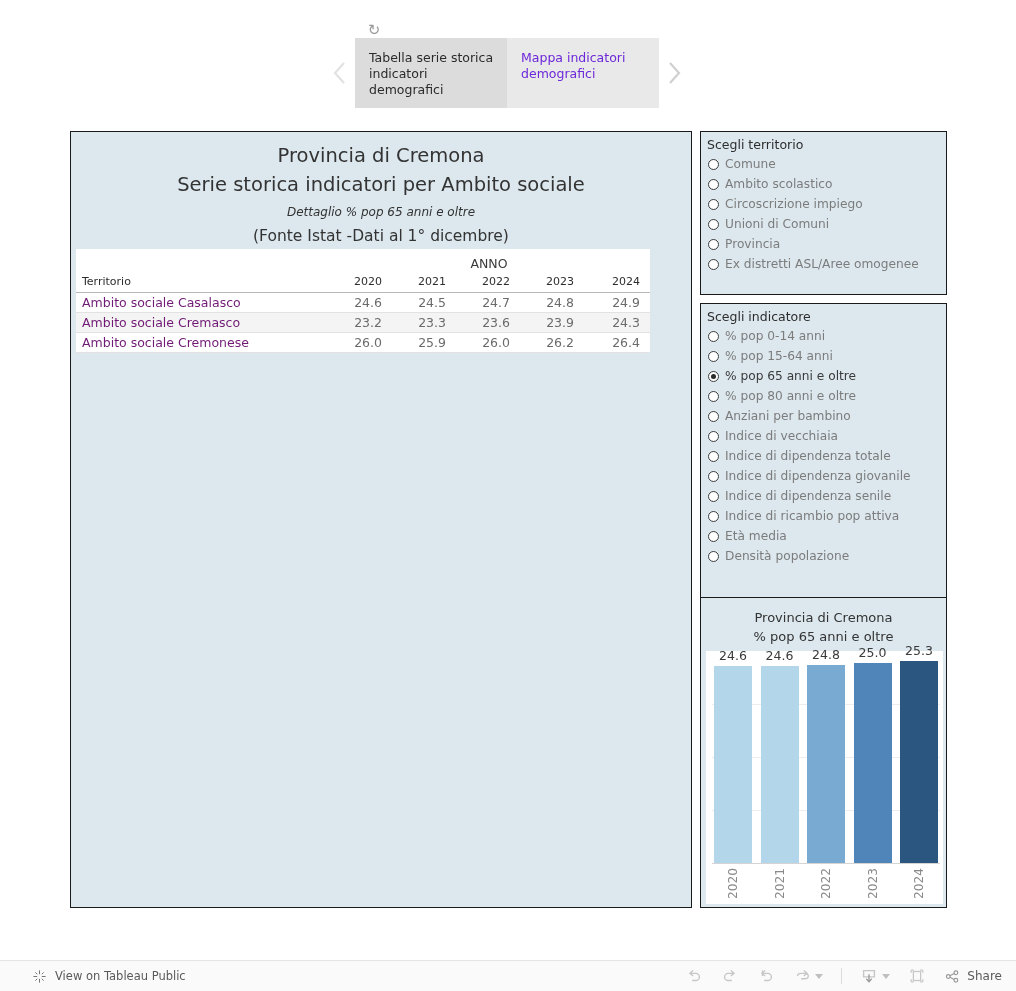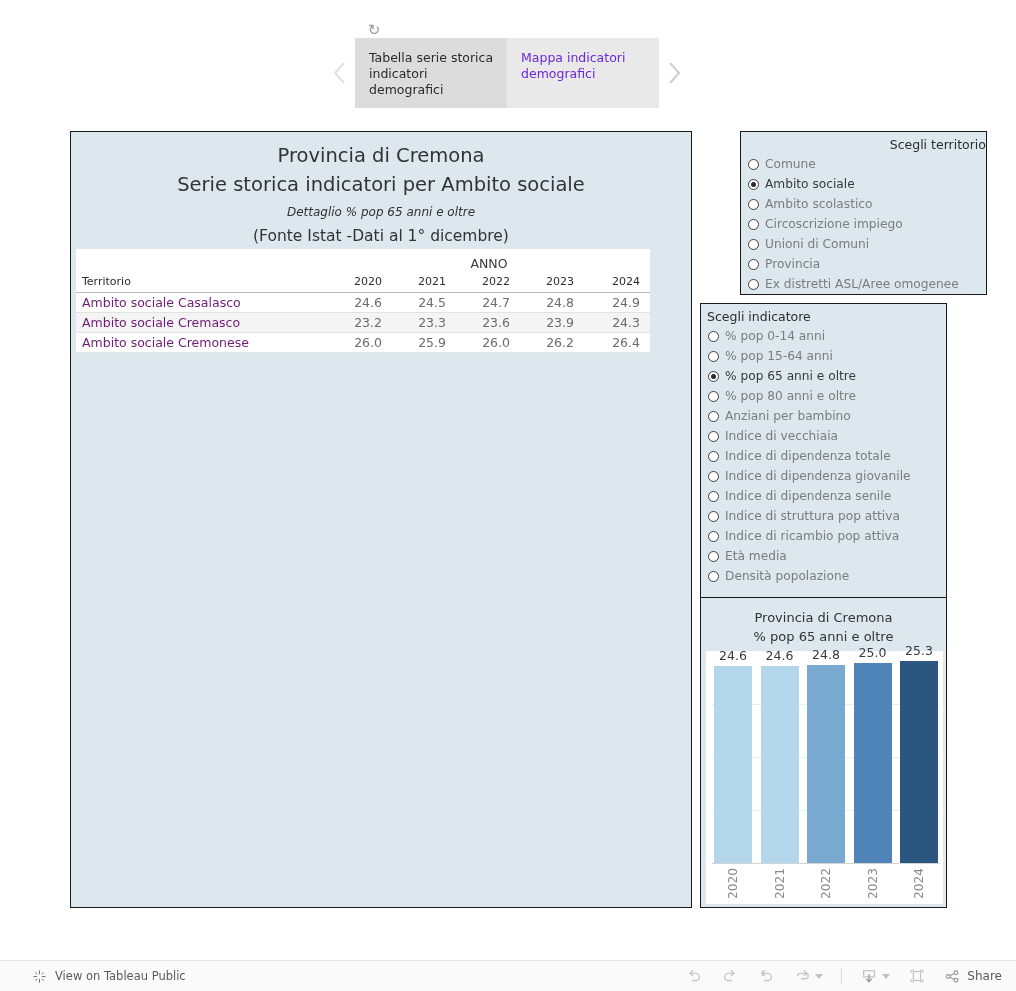--- a/index.html
+++ b/index.html
@@ -68,21 +68,21 @@
   .hdr-row td.terr { text-align: left; padding-left: 6px; }
   .hdr-row td.yr { text-align: right; padding-right: 10px; }
   .body-row td {
     height: 20px; border-bottom: 1px solid #e2e2e2; font-size: 12.5px;
   }
   .body-row td.terr { text-align:left; padding-left:6px; color:#701a75; }
   .body-row td.val { text-align:right; padding-right:10px; color:#6b6b6b; }
   .body-row.alt td { background: #f4f4f4; }
 
   
-  #terr-panel { left: 740px; top: 131px; width: 247px; height: 164px; text-align: right; }
+  #terr-panel { left: 700px; top: 131px; width: 247px; height: 164px; }
   #ind-panel  { left: 700px; top: 303px; width: 247px; height: 318px; }
   #chart-panel{ left: 700px; top: 597px; width: 247px; height: 311px; }
 
   .filter-title {
     font-size: 12.5px; color: #2d2d2d; padding: 5px 0 2px 6px;
   }
   .radio-list { padding: 0 12px 0 7px; }
   .radio-item {
     display: flex; align-items: center; height: 20px; cursor: pointer;
   }
@@ -229,24 +229,20 @@
     </div>
   </div>
 
   <div class="panel-blue" id="terr-panel">
     <div class="filter-title">Scegli territorio</div>
     <div class="radio-list">
       <div class="radio-item">
         <span class="radio-mark"></span>
         <span class="radio-label">Comune</span>
       </div>
-      <div class="radio-item sel">
-        <span class="radio-mark"></span>
-        <span class="radio-label">Ambito sociale</span>
-      </div>
       <div class="radio-item">
         <span class="radio-mark"></span>
         <span class="radio-label">Ambito scolastico</span>
       </div>
       <div class="radio-item">
         <span class="radio-mark"></span>
         <span class="radio-label">Circoscrizione impiego</span>
       </div>
       <div class="radio-item">
         <span class="radio-mark"></span>
@@ -294,24 +290,20 @@
         <span class="radio-mark"></span>
         <span class="radio-label">Indice di dipendenza totale</span>
       </div>
       <div class="radio-item">
         <span class="radio-mark"></span>
         <span class="radio-label">Indice di dipendenza giovanile</span>
       </div>
       <div class="radio-item">
         <span class="radio-mark"></span>
         <span class="radio-label">Indice di dipendenza senile</span>
-      </div>
-      <div class="radio-item">
-        <span class="radio-mark"></span>
-        <span class="radio-label">Indice di struttura pop attiva</span>
       </div>
       <div class="radio-item">
         <span class="radio-mark"></span>
         <span class="radio-label">Indice di ricambio pop attiva</span>
       </div>
       <div class="radio-item">
         <span class="radio-mark"></span>
         <span class="radio-label">Età media</span>
       </div>
       <div class="radio-item">

